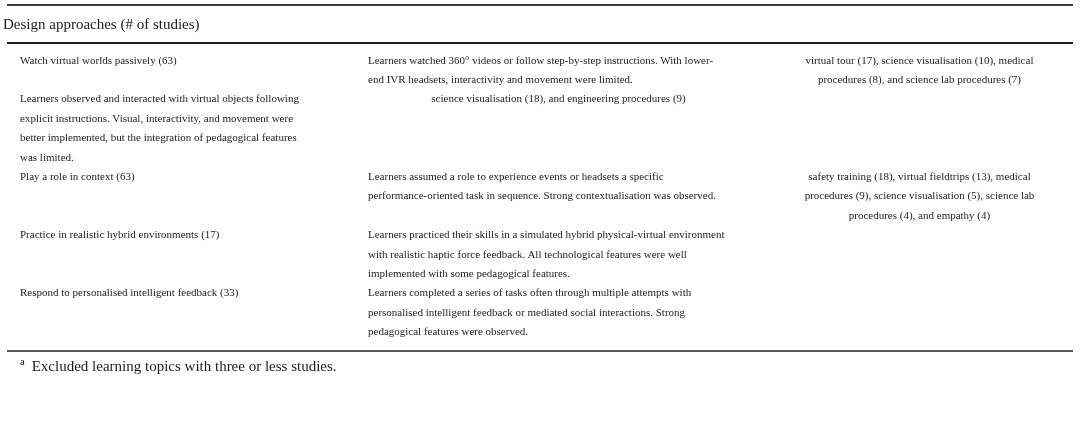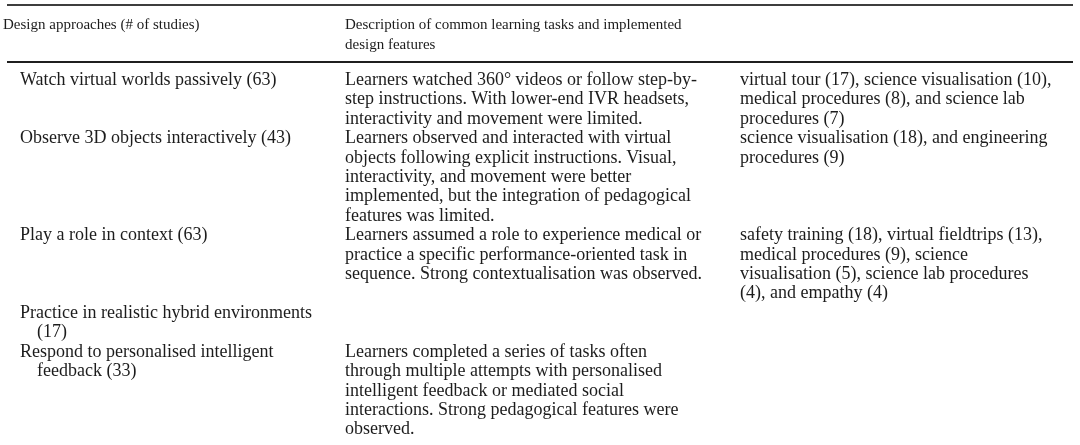--- a/index.html
+++ b/index.html
@@ -21,43 +21,45 @@
   .rule-top    { border-top: 2px solid #3d3d3d; }
   .rule-mid    { border-top: 2px solid #1f1f1f; }
   .rule-bottom { border-top: 2px solid #595959; }
 
   .grid {
     display: grid;
     grid-template-columns: 325px 395px 1fr;
     padding-left: 13px;
     padding-right: 6px;
     box-sizing: border-box;
+    gap: 23px;
   }
   .header .cell {
     padding: 9px 30px 7px 0;
     font-size: 15px;
     line-height: 19.5px;
   }
   .body-rows {
     padding: 7px 0 8px 0;
   }
   .cell {
-    font-size: 18px;
+    font-size: 11px;
     line-height: 19.4px;
   }
   .c1 {
     padding-left: 17px;
     text-indent: -17px;
     padding-right: 6px;
   }
   .c2 {
     padding-right: 38px;
   }
   .c3 {
     padding-right: 14px;
+    text-align: center;
   }
   sup.link-sup {
     color: #3aa8d8;
     font-size: 10.5px;
     line-height: 0;
   }
   .footnote {
     margin: 5px 7px 0 7px;
     padding-left: 13px;
     font-size: 15px;
@@ -70,47 +72,46 @@
   }
 </style>
 </head>
 <body>
 
 <div class="table-wrap">
   <div class="rule-top"></div>
 
   <div class="grid header">
     <div class="cell c1">Design approaches (# of studies)</div>
-    <div class="cell">Description of common learning tasks and implemented design features</div>
   </div>
 
   <div class="rule-mid"></div>
 
   <div class="body-rows">
 
     <div class="grid">
       <div class="cell c1">Watch virtual worlds passively (63)</div>
       <div class="cell c2">Learners watched 360° videos or follow step-by-step instructions. With lower-end IVR headsets, interactivity and movement were limited.</div>
       <div class="cell c3">virtual tour (17), science visualisation (10), medical procedures (8), and science lab procedures (7)</div>
     </div>
 
     <div class="grid">
-      <div class="cell c1">Observe 3D objects interactively (43)</div>
       <div class="cell c2">Learners observed and interacted with virtual objects following explicit instructions. Visual, interactivity, and movement were better implemented, but the integration of pedagogical features was limited.</div>
       <div class="cell c3">science visualisation (18), and engineering procedures (9)</div>
     </div>
 
     <div class="grid">
       <div class="cell c1">Play a role in context (63)</div>
-      <div class="cell c2">Learners assumed a role to experience medical or practice a specific performance-oriented task in sequence. Strong contextualisation was observed.</div>
+      <div class="cell c2">Learners assumed a role to experience events or headsets a specific performance-oriented task in sequence. Strong contextualisation was observed.</div>
       <div class="cell c3">safety training (18), virtual fieldtrips (13), medical procedures (9), science visualisation (5), science lab procedures (4), and empathy (4)</div>
     </div>
 
     <div class="grid">
       <div class="cell c1">Practice in realistic hybrid environments (17)</div>
+      <div class="cell c2">Learners practiced their skills in a simulated hybrid physical-virtual environment with realistic haptic force feedback. All technological features were well implemented with some pedagogical features.</div>
     </div>
 
     <div class="grid">
       <div class="cell c1">Respond to personalised intelligent feedback (33)</div>
       <div class="cell c2">Learners completed a series of tasks often through multiple attempts with personalised intelligent feedback or mediated social interactions. Strong pedagogical features were observed.</div>
     </div>
 
   </div>
 
   <div class="rule-bottom"></div>

